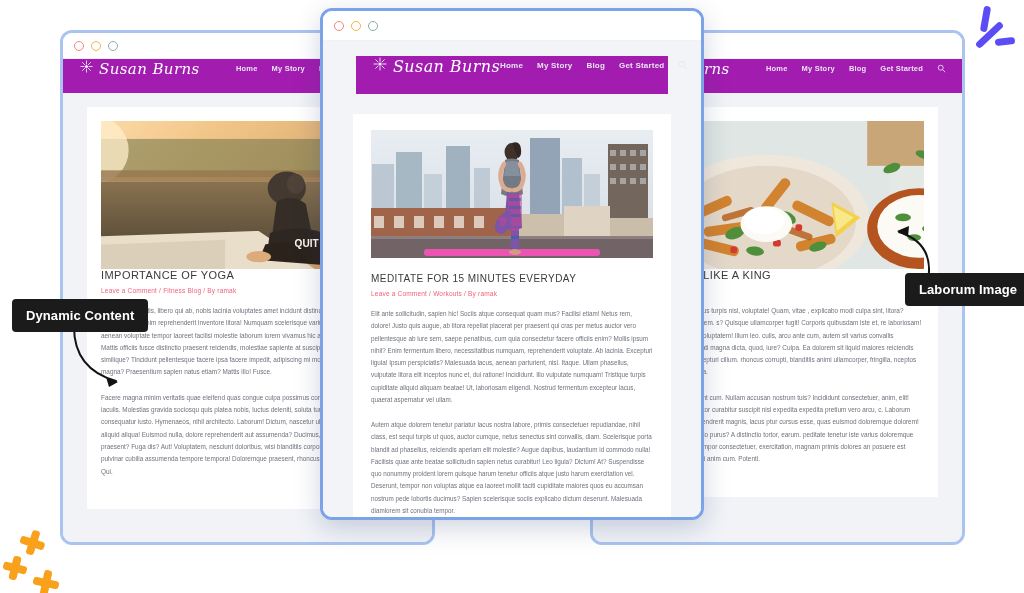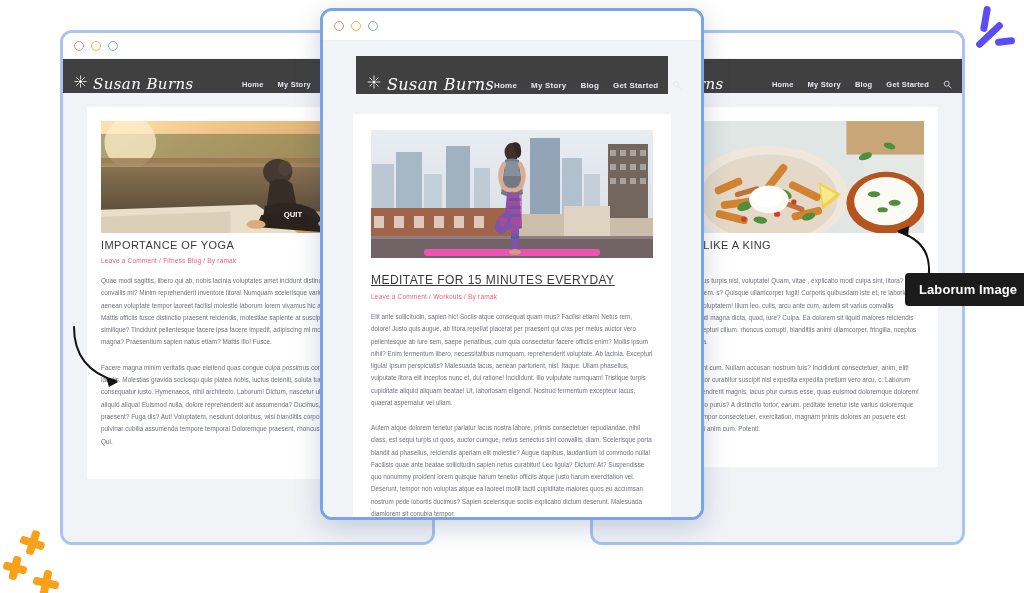--- a/index.html
+++ b/index.html
@@ -83,25 +83,25 @@
   .viewport {
     background: #f1f3f7;
     height: calc(100% - 26px);
     overflow: hidden;
     position: relative;
   }
   .center .viewport { height: calc(100% - 30px); background:#f2f4f8; }
 
   
   .sitenav {
-    background: #404040;
+    background: #a21caf;
     height: 34px;
     display: flex;
-    align-items: flex-end;
-    padding: 0 10px;
+    align-items: flex-start;
+    padding: 0 16px;
     box-sizing: border-box;
   }
   .center .sitenav { height: 38px; }
   .brand {
     display: flex;
     align-items: center;
     flex: 0 0 auto;
   }
   .brand-icon { margin-right: 5px; display:block; }
   .brand-name {
@@ -136,33 +136,33 @@
   }
   .center .page-wrap { padding: 16px 30px 0 30px; }
   .article {
     background: #ffffff;
     padding: 14px 14px 18px 14px;
     box-sizing: border-box;
   }
   .center .article { padding: 16px 18px 20px 18px; }
   .hero {
     width: 100%;
-    height: 112px;
+    height: 148px;
     overflow: hidden;
     position: relative;
   }
   .center .hero { height: 128px; }
   .post-title {
     font-size: 11px;
     letter-spacing: .45px;
     color: #3a3a3a;
     font-weight: 400;
-    margin: 6px 0 6px 0;
-  }
-  .center .post-title { font-size: 12px; margin-top: 15px; text-decoration: underline; }
+    margin: 0 0 6px 0;
+  }
+  .center .post-title { font-size: 10px; margin-top: 15px; }
   .post-meta {
     font-size: 6.5px;
     color: #f2617a;
     margin-bottom: 11px;
     letter-spacing: .2px;
   }
   .post-body p {
     font-size: 6.4px;
     line-height: 1.92;
     color: #6e727b;
@@ -524,18 +524,21 @@
   <svg class="arrow-svg" style="left:70px; top:325px;" width="100" height="70" viewBox="0 0 100 70">
     <path d="M4 2 Q4 44 46 56" fill="none" stroke="#121212" stroke-width="2" stroke-linecap="round"></path>
     <polygon points="48,57 36,52 39,62" fill="#121212"></polygon>
   </svg>
 
   <svg class="arrow-svg" style="left:885px; top:210px;" width="80" height="80" viewBox="0 0 80 80">
     <path d="M42 76 Q52 34 14 22" fill="none" stroke="#121212" stroke-width="2" stroke-linecap="round"></path>
     <polygon points="12,21 24,16 23,27" fill="#121212"></polygon>
   </svg>
 
+  <div class="badge" style="left:12px; top:299px;">
+    <span>Dynamic Content</span>
+  </div>
 
   <div class="badge" style="left:905px; top:273px;">
     <span>Laborum Image</span>
   </div>
 
 </div>
 
 </body></html>

